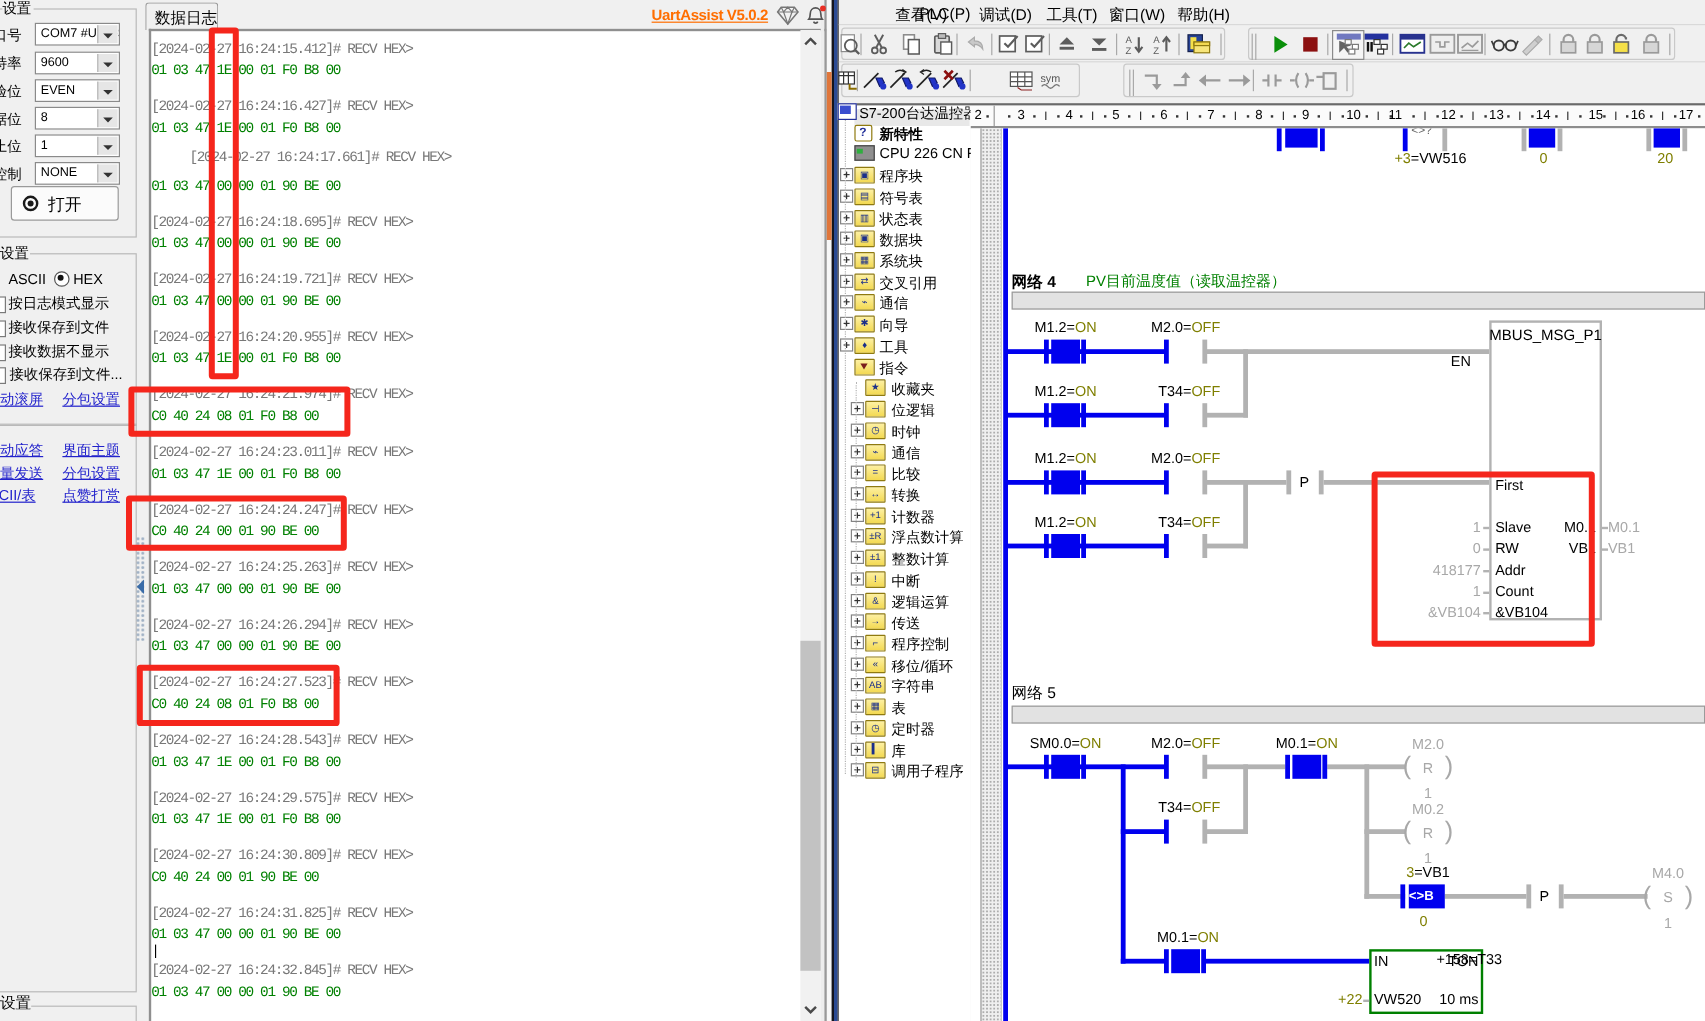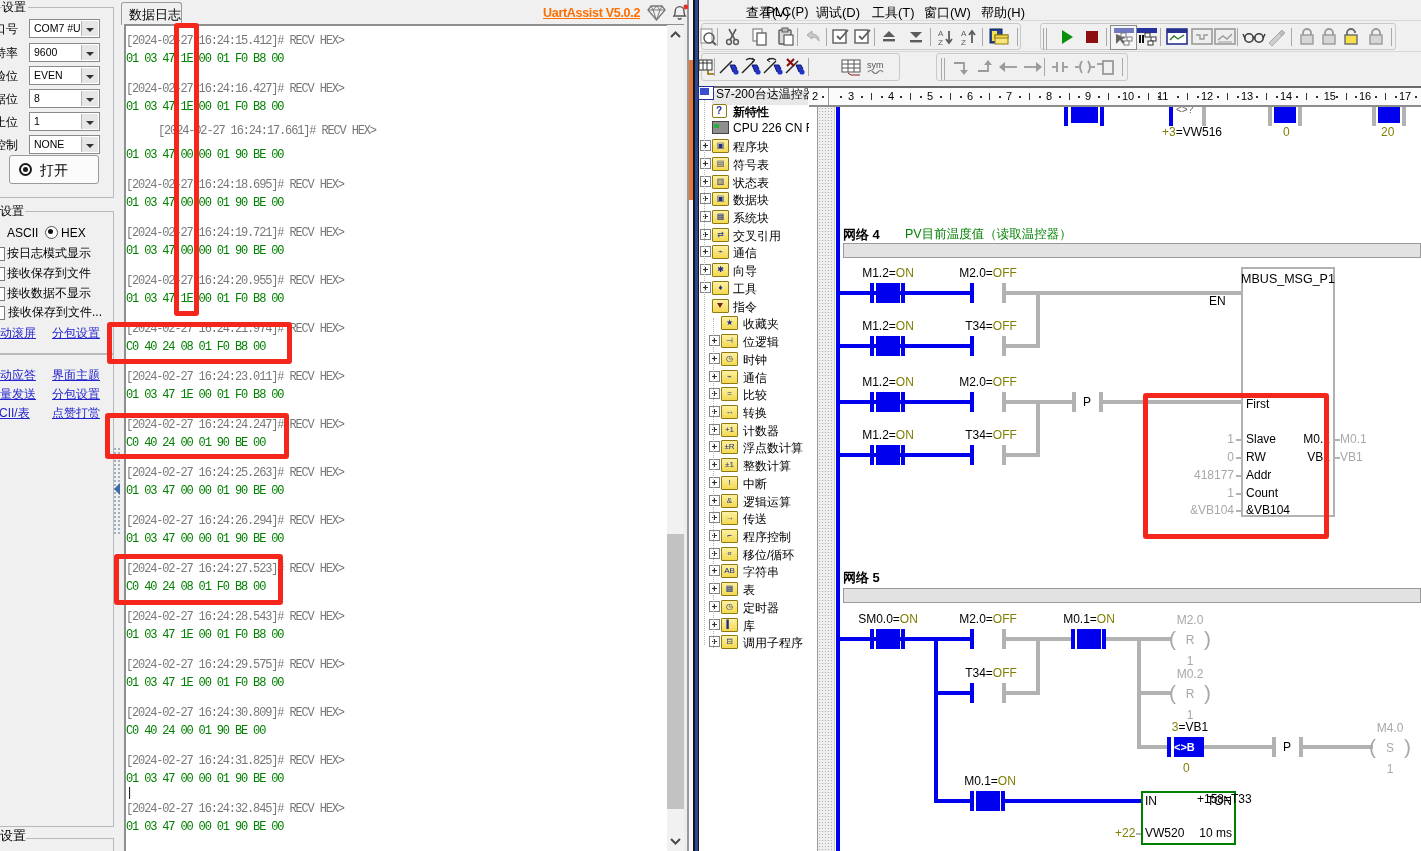--- a/index.html
+++ b/index.html
@@ -699,21 +699,21 @@
 <div class="w" style="left:1236px;top:493px;width:5px;height:2px;"></div>
 <div class="llb gy" style="left:1134px;top:504px;width:100px;text-align:right;">&amp;VB104</div>
 <div class="w" style="left:1236px;top:510px;width:5px;height:2px;"></div>
 <div class="llb" style="left:1256px;top:433px;width:74px;text-align:right;">M0.1</div>
 <div class="w" style="left:1335px;top:439px;width:5px;height:2px;"></div>
 <div class="llb gy" style="left:1340px;top:433px;">M0.1</div>
 <div class="llb" style="left:1256px;top:451px;width:74px;text-align:right;">VB1</div>
 <div class="w" style="left:1335px;top:457px;width:5px;height:2px;"></div>
 <div class="llb gy" style="left:1340px;top:451px;">VB1</div>
 <div class="redbox" style="left:1143px;top:393px;width:176px;height:136px;"></div>
-<div class="ab" style="left:843px;top:569px;font-size:13px;font-weight:bold;color:#000;">网络 5</div>
+<div class="ab" style="left:843px;top:569px;font-size:13px;font-weight:normal;color:#000;">网络 5</div>
 <div class="ab" style="left:843px;top:588px;width:578px;height:15px;background:#e2e2e2;border:1px solid #9a9a9a;box-sizing:border-box;"></div>
 <div class="wb" style="left:839px;top:637px;width:131px;"></div>
 <div class="w" style="left:1004px;top:637px;width:67px;"></div>
 <div class="w" style="left:1106px;top:637px;width:65px;"></div>
 <div class="bar bblue" style="left:870px;top:629px;"></div>
 <div class="bar bblue" style="left:901px;top:629px;"></div>
 <div class="cfill" style="left:876px;top:629px;width:24px;"></div>
 <div class="bar bblue" style="left:970px;top:629px;"></div>
 <div class="bar bgray" style="left:1002px;top:629px;"></div>
 <div class="bar bblue" style="left:1071px;top:629px;"></div>

